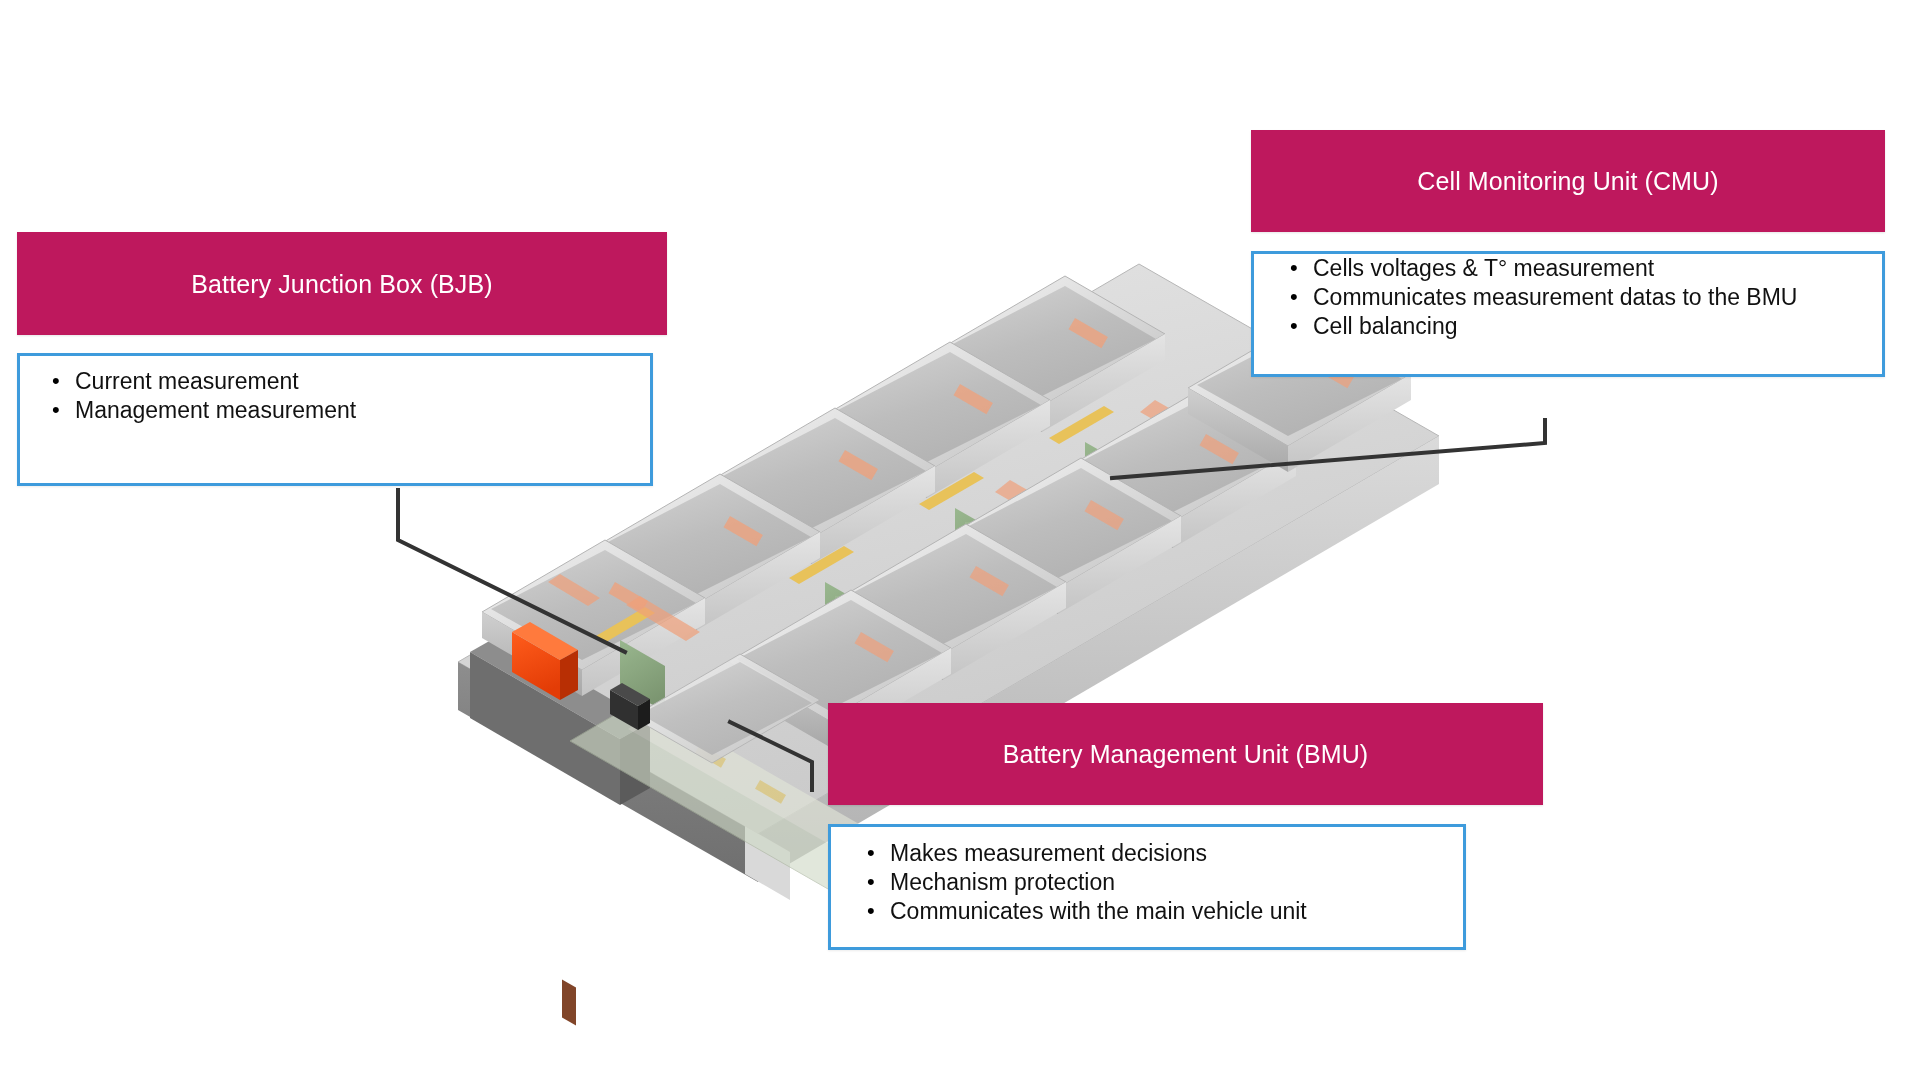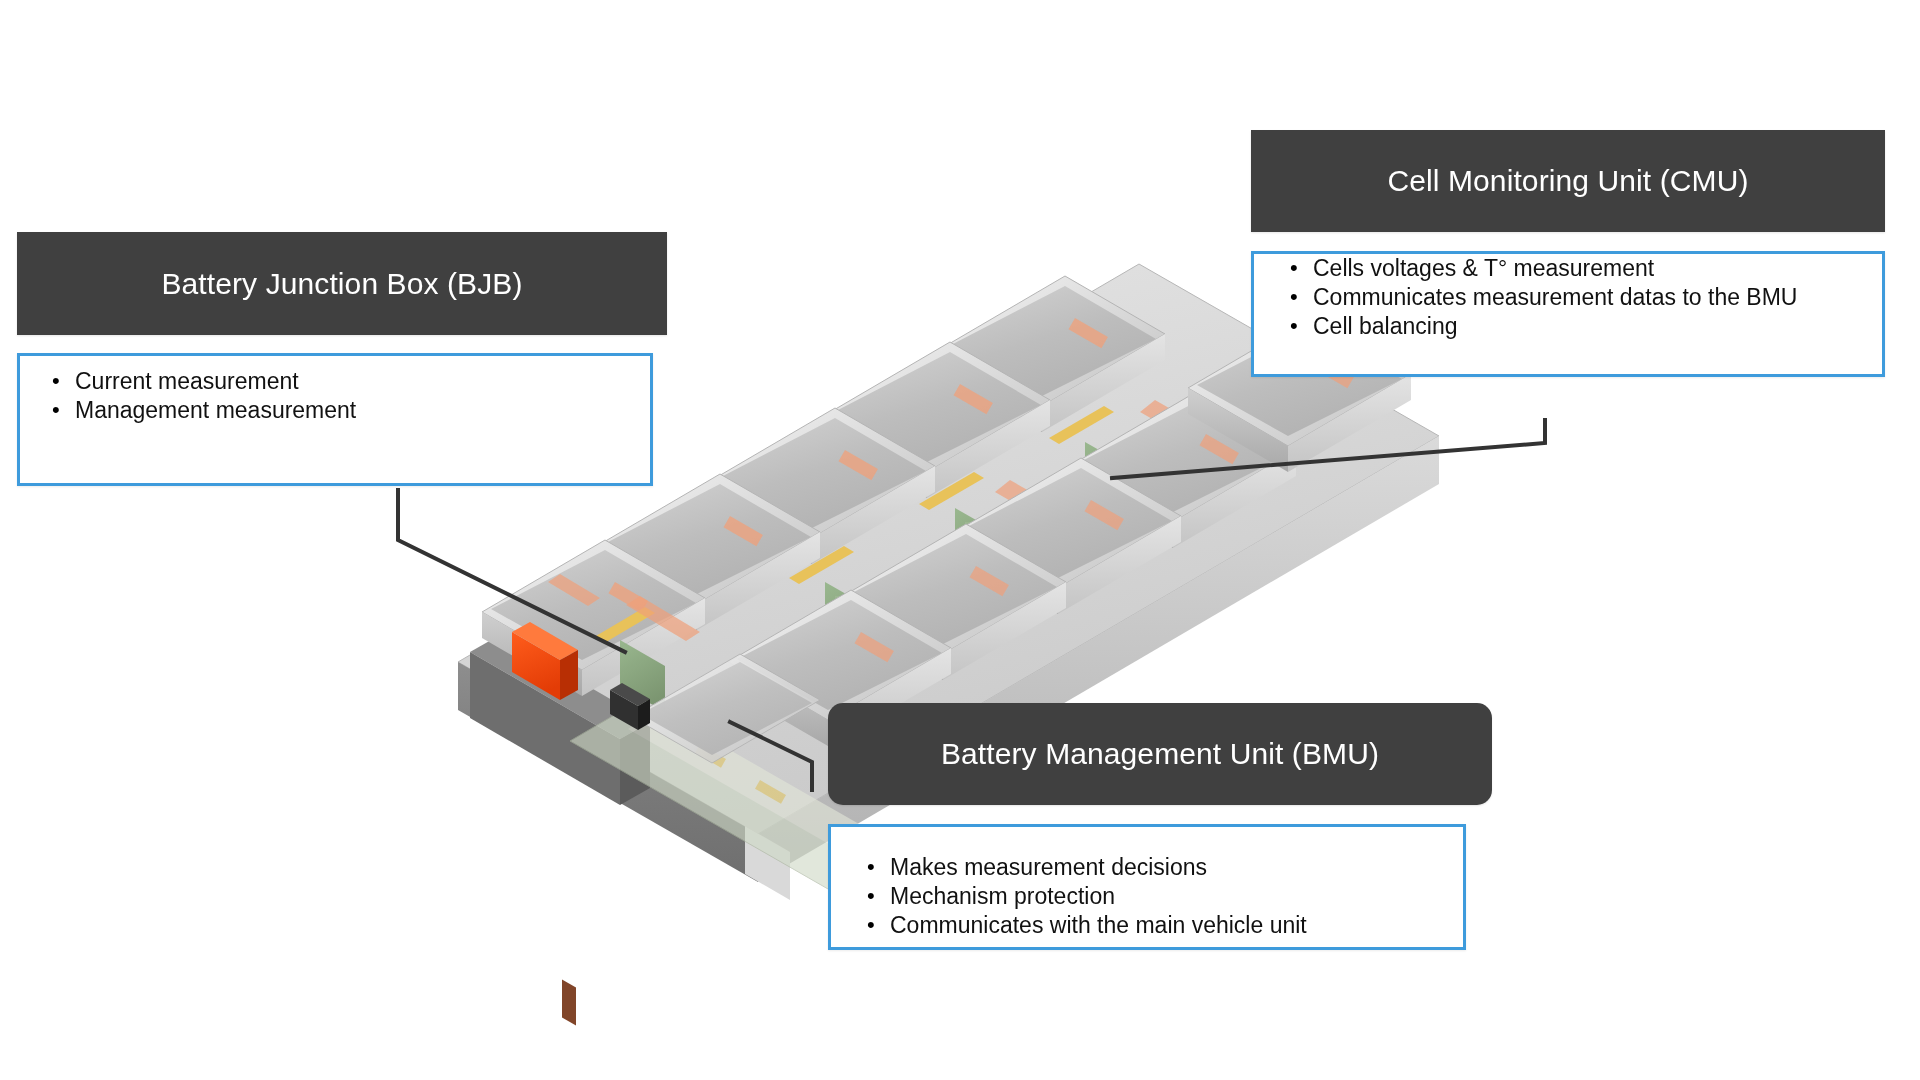--- a/index.html
+++ b/index.html
@@ -26,27 +26,27 @@
     top: 0;
     width: 1920px;
     height: 1080px;
   }
 
   
   .callout {
     position: absolute;
   }
   .callout-header {
-    background: #404040;
+    background: #be185d;
     color: #ffffff;
     display: flex;
     align-items: center;
     justify-content: center;
     text-align: center;
-    font-size: 30px;
+    font-size: 25px;
     line-height: 1.2;
     letter-spacing: 0.1px;
     box-shadow: 0 1px 2px rgba(0,0,0,0.10);
   }
   .callout-body {
     background: #ffffff;
     border: 3px solid #3e9bdc;
     box-sizing: border-box;
     box-shadow: 0 1px 2px rgba(0,0,0,0.08);
   }
@@ -77,22 +77,22 @@
   #bjb-callout .callout-header { width: 650px; height: 103px; }
   #bjb-callout .callout-body { width: 636px; height: 133px; margin-top: 18px; padding: 11px 0 8px 22px; }
 
   
   #cmu-callout { left: 1251px; top: 130px; }
   #cmu-callout .callout-header { width: 634px; height: 102px; }
   #cmu-callout .callout-body { width: 634px; height: 126px; margin-top: 19px; padding: 0 0 0 26px; }
 
   
   #bmu-callout { left: 828px; top: 703px; }
-  #bmu-callout .callout-header { width: 664px; height: 102px; border-radius: 15px; }
-  #bmu-callout .callout-body { width: 638px; height: 126px; margin-top: 19px; padding: 26px 0 0 26px; }
+  #bmu-callout .callout-header { width: 715px; height: 102px; }
+  #bmu-callout .callout-body { width: 638px; height: 126px; margin-top: 19px; padding: 12px 0 0 26px; }
 </style>
 </head>
 <body>
 
 <div id="canvas">
 
   <svg id="illustration" viewBox="0 0 1920 1080" xmlns="http://www.w3.org/2000/svg">
     <defs>
       <linearGradient id="cellTop" x1="0" y1="0" x2="0.6" y2="1">
         <stop offset="0%" stop-color="#d3d3d3"></stop>

